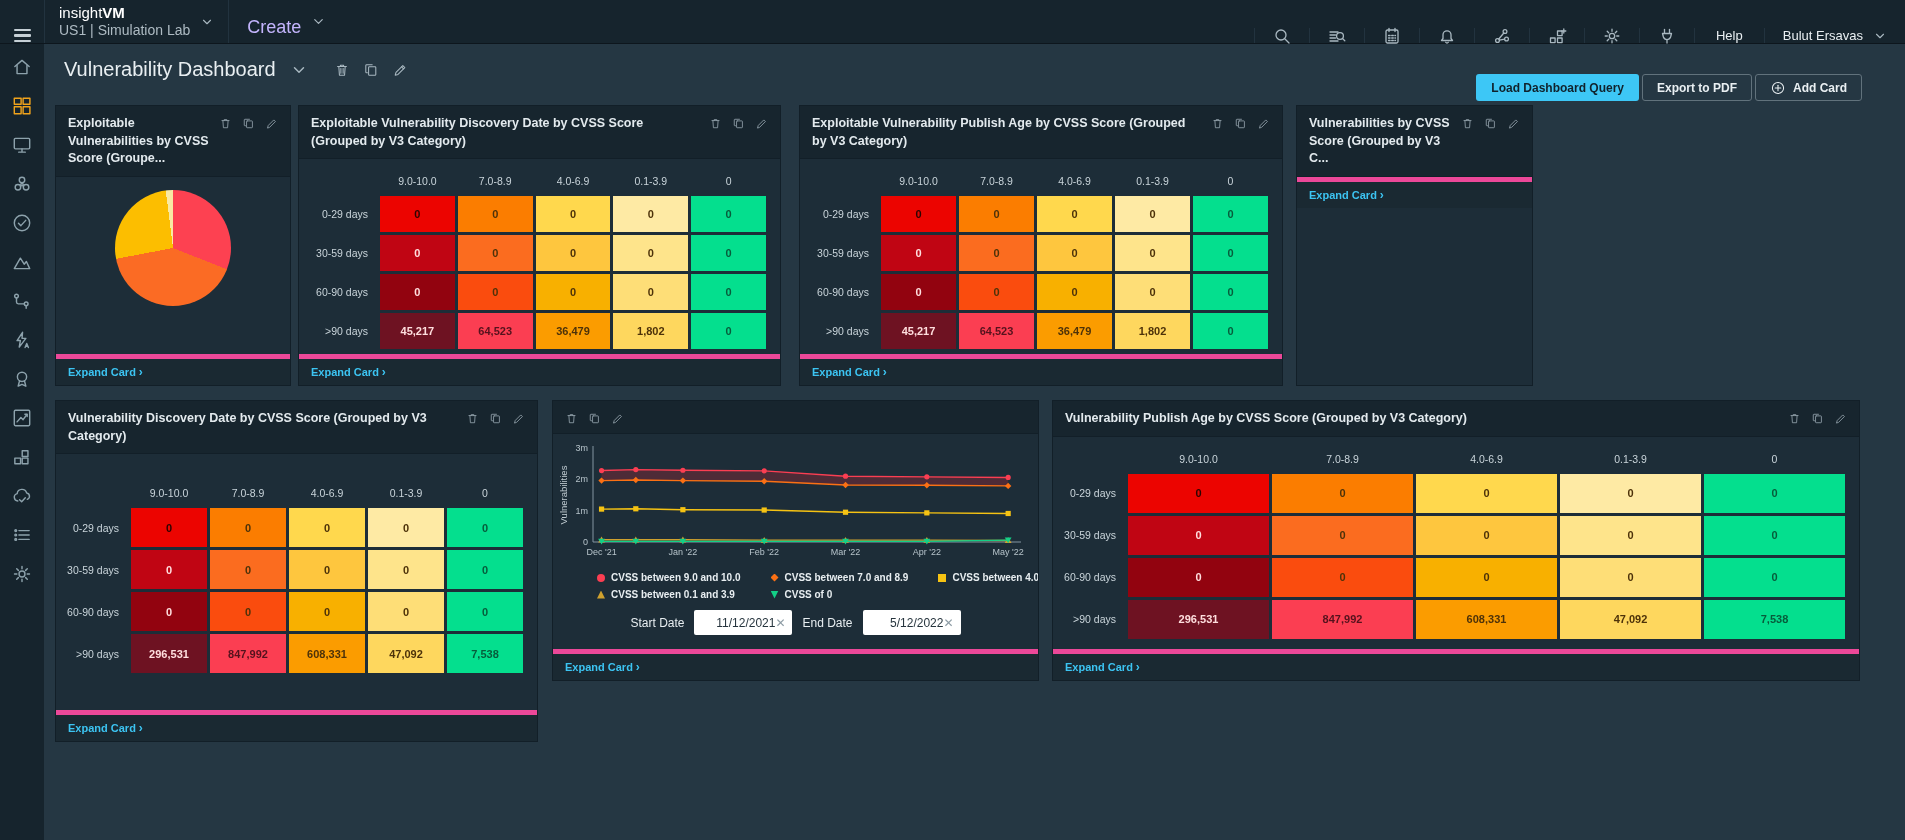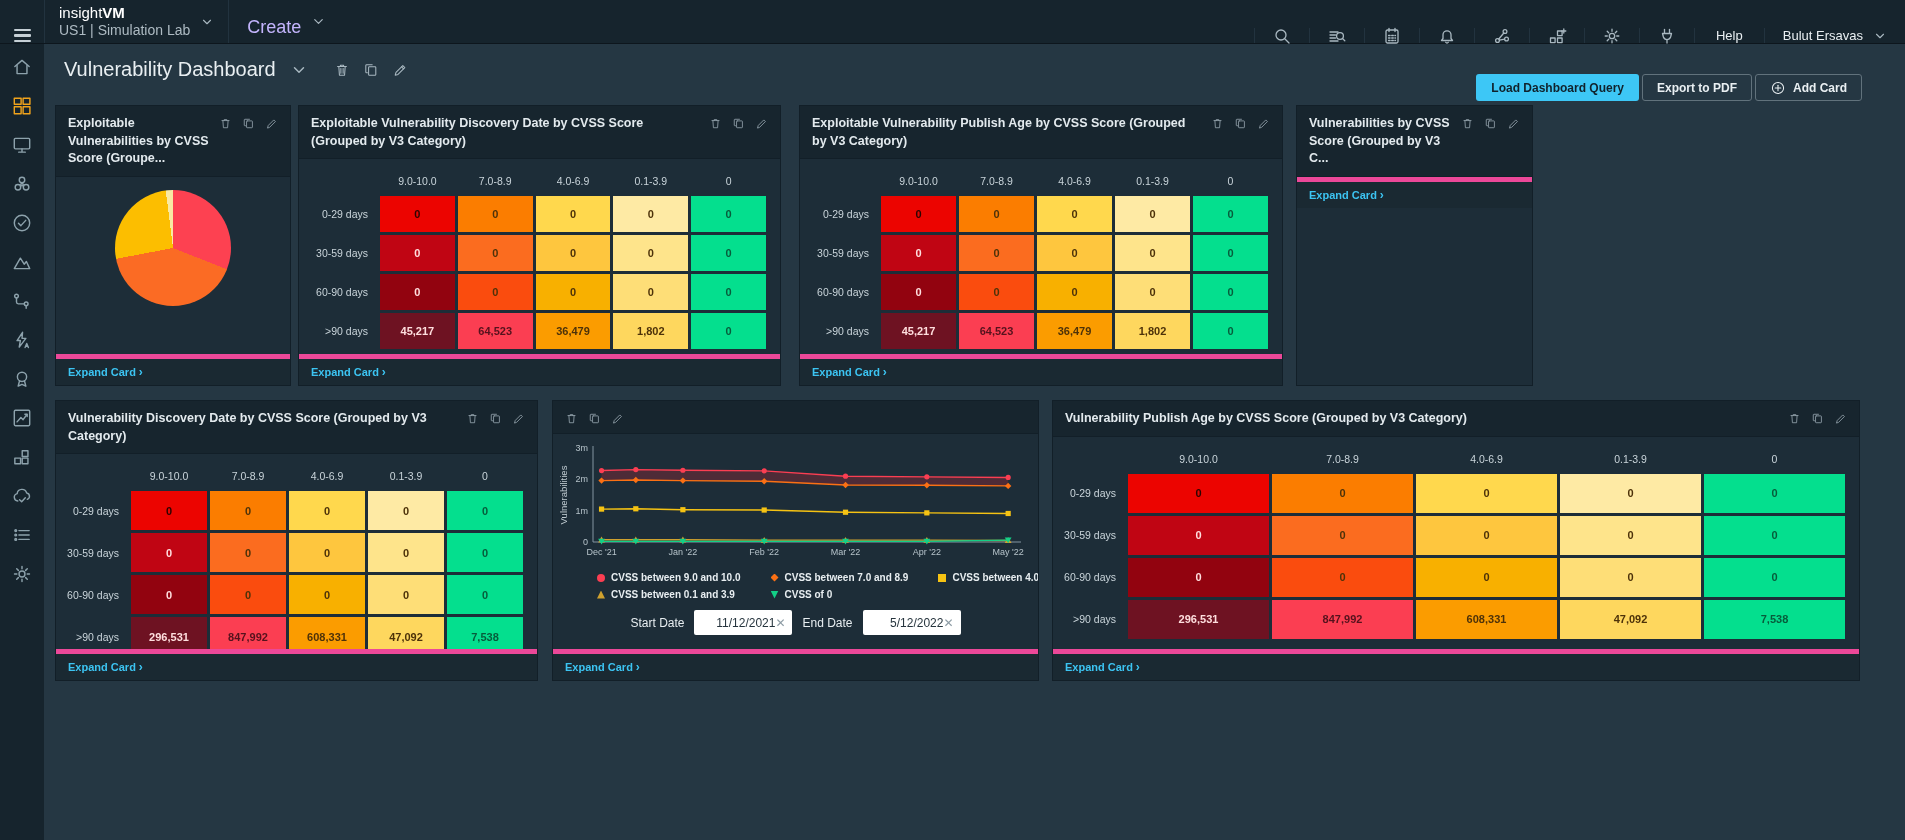--- a/index.html
+++ b/index.html
@@ -584,21 +584,21 @@
               </g>
             </svg>
           </span>
       </div>
     </div>
     <div class="card-foot">
         <a class="expand-link"><span>Expand Card</span><span class="caret">›</span></a>
       </div>
   </section>
 
-  <section class="card" style="left:55px;top:400px;width:483px;height:281px;">
+  <section class="card" style="left:55px;top:400px;width:483px;height:342px;gap:17px;">
     <div class="card-head">
       <h2 class="card-title">Vulnerability Discovery Date by CVSS Score (Grouped by V3 Category)</h2>
       <div class="card-actions">
         <span class="icon">
             <svg width="13" height="13" viewBox="0 0 20 20">
               <g class="stroke">
                 <path d="M4.5 5.5 H15.5"></path>
                 <path d="M8 5.5 V4 H12 V5.5"></path>
                 <path d="M6 5.5 L6.8 16.5 H13.2 L14 5.5"></path>
               </g>

